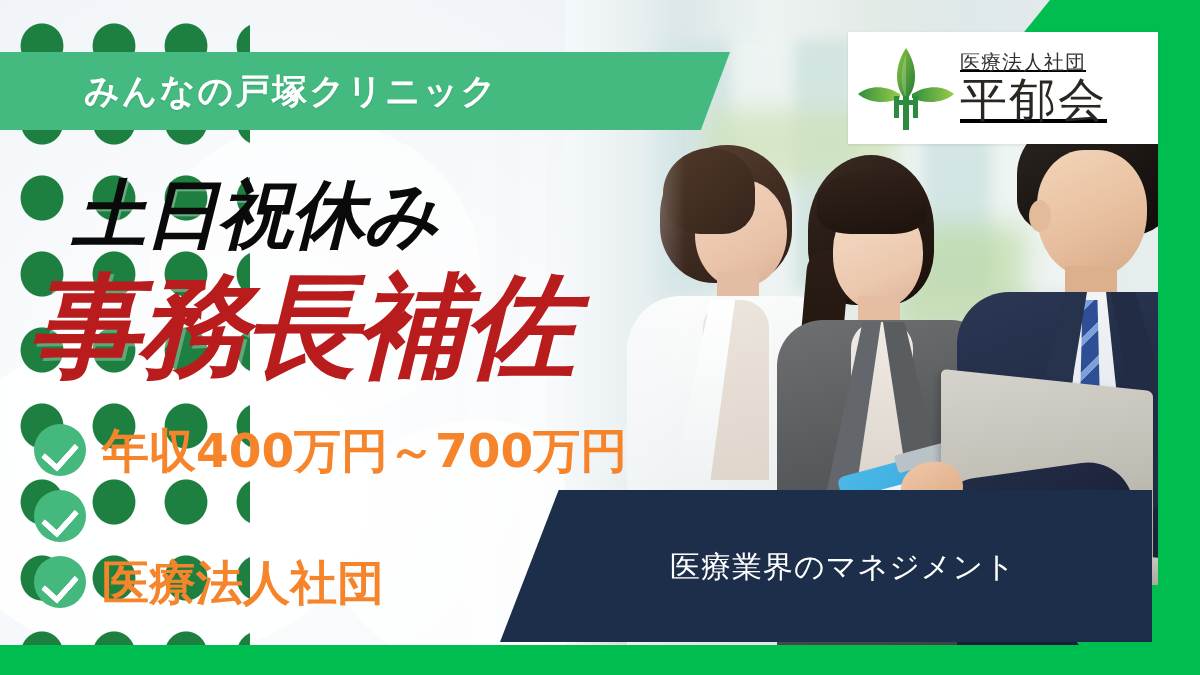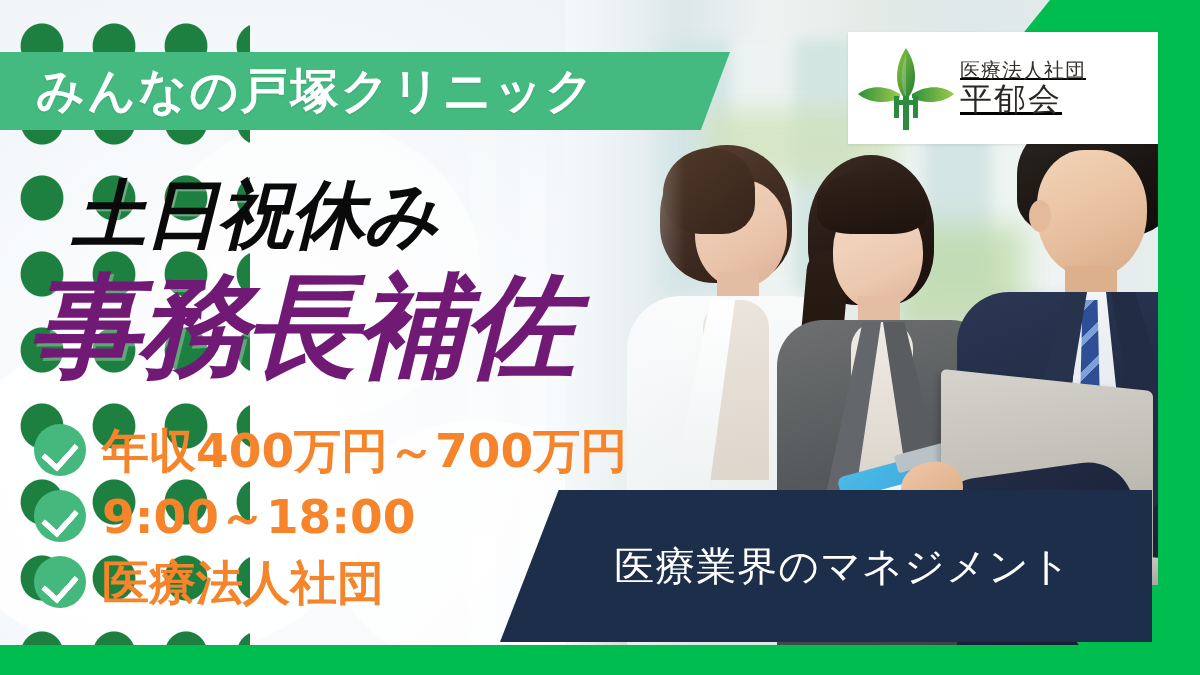--- a/index.html
+++ b/index.html
@@ -160,49 +160,49 @@
   }
 
   
   .titlebar{
     position:absolute;left:0;top:52px;width:730px;height:78px;z-index:7;
     background:var(--banner);
     clip-path:polygon(0 0,100% 0,96% 100%,0 100%);
     display:flex;align-items:center;
   }
   .titlebar span{
-    color:#fff;font-size:48px;font-weight:700;letter-spacing:2px;
-    margin-left:36px;text-shadow:0 1px 2px rgba(0,0,0,.12);
+    color:#fff;font-size:35px;font-weight:700;letter-spacing:2px;
+    margin-left:84px;text-shadow:0 1px 2px rgba(0,0,0,.12);
     font-family:"DejaVu Sans","Liberation Sans",sans-serif;
   }
 
   
   .logobox{
     position:absolute;left:848px;top:32px;width:310px;height:112px;
     background:#fff;z-index:8;display:flex;align-items:center;
     box-shadow:0 1px 3px rgba(0,0,0,.10);
   }
   .logo-mark{width:104px;height:96px;position:relative;flex:none;margin-left:6px;}
   .logo-text{display:flex;flex-direction:column;justify-content:center;margin-left:2px;text-decoration:underline;}
   .logo-sub{font-size:20px;color:#33302c;letter-spacing:1px;line-height:1.1;
     font-family:"DejaVu Serif","Liberation Serif",serif;}
-  .logo-main{font-size:32px;color:#2a2723;letter-spacing:2px;line-height:1.05;margin-top:2px;
+  .logo-main{font-size:47px;color:#2a2723;letter-spacing:2px;line-height:1.05;margin-top:2px;
     font-family:"DejaVu Serif","Liberation Serif",serif;}
 
   
   .h-small{
     position:absolute;left:72px;top:166px;z-index:8;
     font-size:74px;font-weight:700;font-style:italic;color:#0a0a0a;
     letter-spacing:-1px;white-space:nowrap;
     font-family:"DejaVu Sans","Liberation Sans",sans-serif;
     text-shadow:2px 2px 0 rgba(255,255,255,.35);
   }
   .h-big{
     position:absolute;left:28px;top:252px;z-index:8;
-    font-size:112px;font-weight:700;font-style:italic;color:#701a75;
+    font-size:112px;font-weight:700;font-style:italic;color:#b91c1c;
     letter-spacing:-3px;white-space:nowrap;
     font-family:"DejaVu Sans","Liberation Sans",sans-serif;
     text-shadow:3px 3px 0 rgba(255,255,255,.3);
   }
 
   
   .checks{position:absolute;left:34px;top:424px;z-index:9;}
   .crow{display:flex;align-items:center;margin-bottom:14px;}
   .cmark{
     width:52px;height:52px;border-radius:50%;background:var(--check);
@@ -221,21 +221,21 @@
 
   
   .note{
     position:absolute;left:500px;top:490px;width:652px;height:152px;z-index:9;
     background:var(--navy);
     clip-path:polygon(9% 0,100% 0,100% 100%,0 100%);
     display:flex;flex-direction:column;justify-content:center;align-items:center;
     padding-left:34px;box-sizing:border-box;
   }
   .note div{
-    color:#fff;font-size:40px;font-weight:400;letter-spacing:1px;line-height:1.3;
+    color:#fff;font-size:30px;font-weight:400;letter-spacing:1px;line-height:1.3;
     white-space:nowrap;font-family:"DejaVu Sans","Liberation Sans",sans-serif;
   }
 </style>
 </head>
 <body>
 
 <div class="banner" style="--frame:#00bd4f;--banner:#44ba81;--dot:#1d8040;--check:#45b87e;--orange:#f5842a;--navy:#1c2e4a;">
 
   <div class="bg-soft"></div>
   <div class="bg-blob b1"></div>
@@ -331,21 +331,20 @@
   <div class="h-small">土日祝休み</div>
   <div class="h-big">事務長補佐</div>
 
   <div class="checks">
     <div class="crow">
       <div class="cmark"></div>
       <div class="ctext">年収400万円～700万円</div>
     </div>
     <div class="crow">
       <div class="cmark"></div>
-      <div class="ctext">9:00～18:00</div>
     </div>
     <div class="crow">
       <div class="cmark"></div>
       <div class="ctext">医療法人社団</div>
     </div>
   </div>
 
   <div class="note">
     <div>医療業界のマネジメント</div>
   </div>

